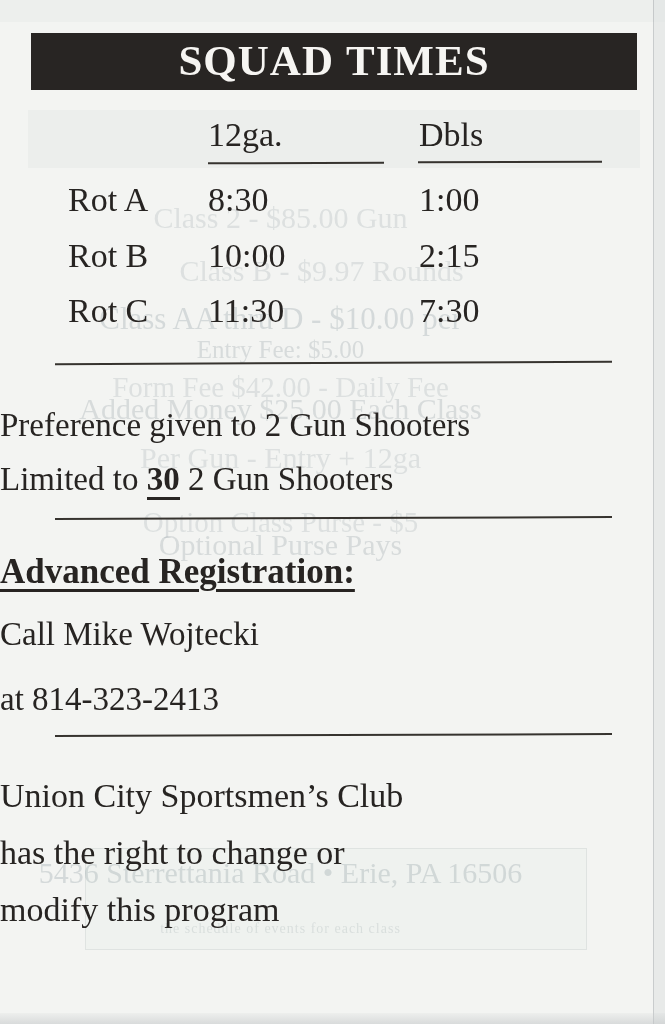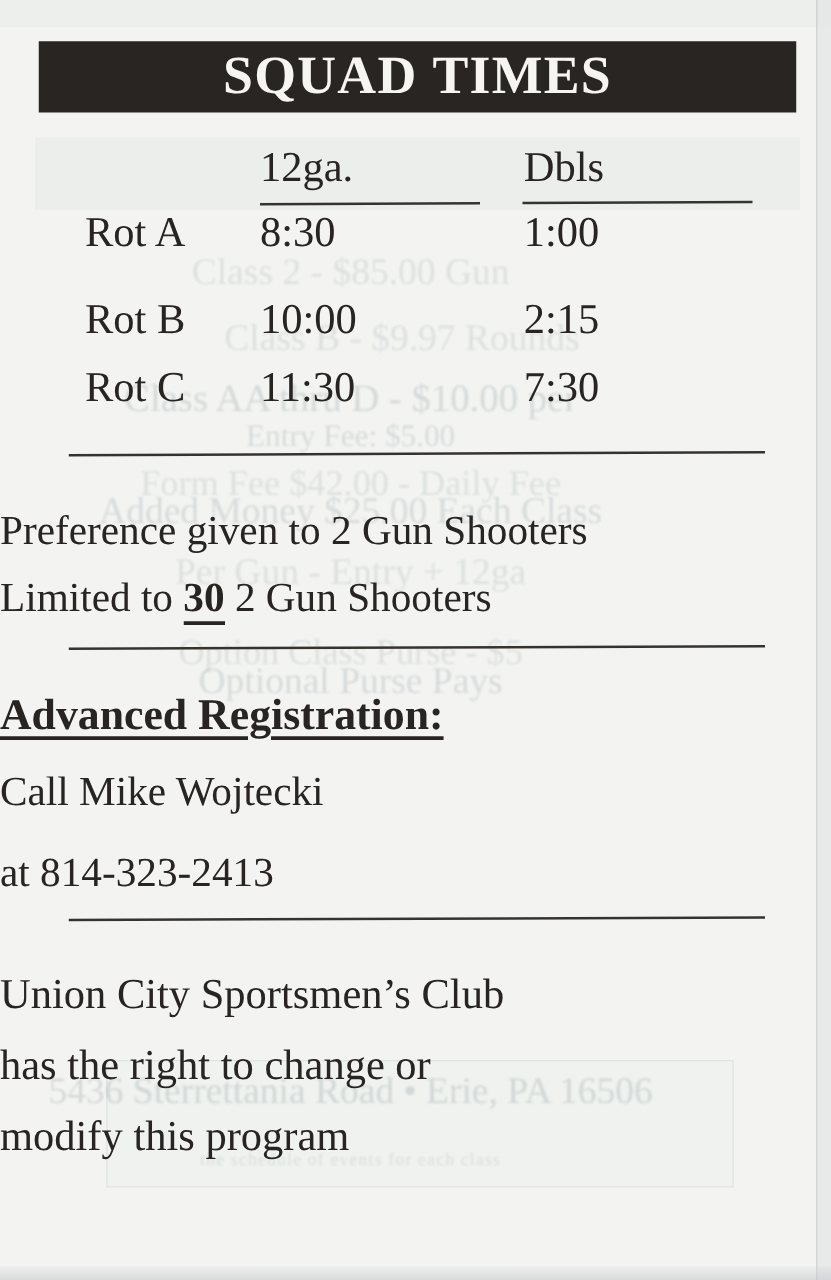--- a/index.html
+++ b/index.html
@@ -44,21 +44,21 @@
     line-height: 1;
     padding-bottom: 2px;
   }
 
   
   .tbl-text { font-size: 34px; line-height: 1; white-space: nowrap; }
   .col-12ga { left: 208px; text-align: center; }
   .col-dbls { left: 419px; }
   .col-label { left: 68px; }
   .hdr-row  { top: 118px; }
-  .row-a { top: 170px; }
+  .row-a { top: 183px; }
   .row-b { top: 239px; }
   .row-c { top: 294px; }
 
   .rule { background: #36332f; height: 2px; }
   #rule-12ga { left: 208px; top: 162px; width: 176px; transform: rotate(-0.2deg); }
   #rule-dbls { left: 418px; top: 161px; width: 184px; transform: rotate(-0.2deg); }
   #rule-1 { left: 55px; top: 362px; width: 557px; transform: rotate(-0.25deg); }
   #rule-2 { left: 55px; top: 517px; width: 557px; transform: rotate(-0.2deg); }
   #rule-3 { left: 55px; top: 734px; width: 557px; transform: rotate(-0.2deg); }
 

